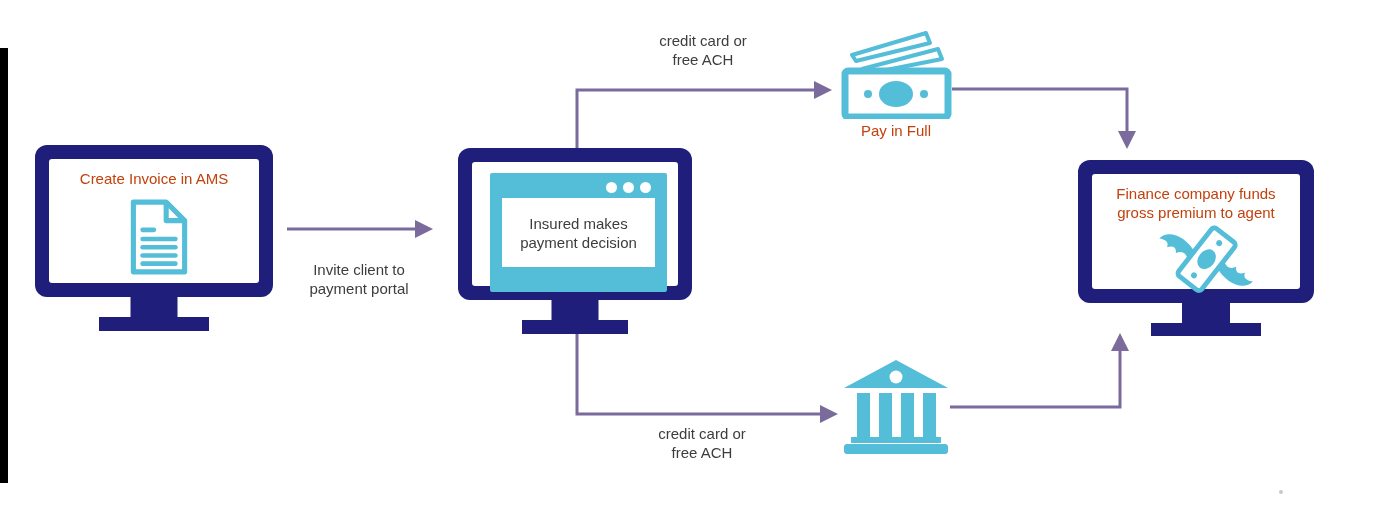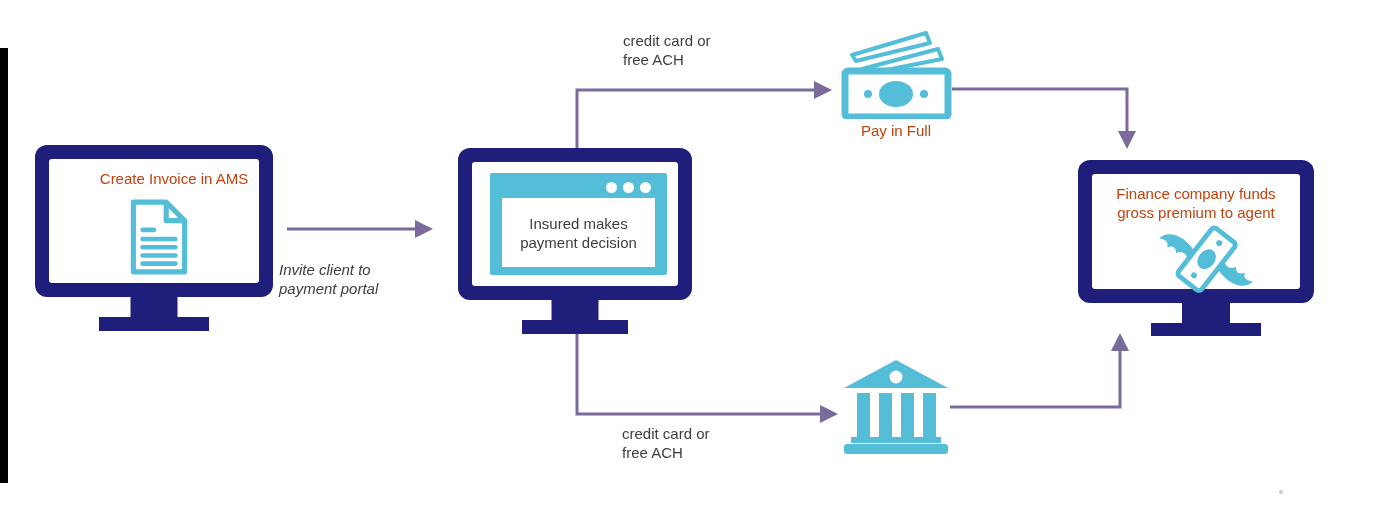--- a/index.html
+++ b/index.html
@@ -10,36 +10,36 @@
   .black-strip{position:absolute;left:0;top:48px;width:8px;height:435px;background:#000;}
   .connector-layer{position:absolute;left:0;top:0;width:1400px;height:505px;pointer-events:none;}
 
   .monitor{position:absolute;}
   .frame{position:absolute;left:0;top:0;background:#1f1f7b;border-radius:12px;}
   .screen{position:absolute;left:14px;top:14px;right:14px;bottom:14px;background:#fff;border-radius:3px;}
   .neck{position:absolute;left:50%;transform:translateX(-50%);width:47px;height:24px;background:#1f1f7b;}
   .base{position:absolute;left:50%;transform:translateX(-50%);height:14px;background:#1f1f7b;}
 
   .node-label{position:absolute;text-align:center;font-size:15px;line-height:19px;white-space:pre-line;color:#c2410c;}
-  .edge-label{position:absolute;text-align:left;font-size:15px;line-height:19px;white-space:pre-line;color:#3d3d3d;}
+  .edge-label{position:absolute;text-align:center;font-size:15px;line-height:19px;white-space:pre-line;color:#3d3d3d;}
 
   
   .monitor-left{left:35px;top:145px;width:238px;height:186px;}
   .monitor-left .frame{width:238px;height:152px;}
   .monitor-left .neck{top:150px;}
   .monitor-left .base{top:172px;width:110px;}
-  .monitor-left .node-label{left:0;top:24px;width:238px;padding-left:20px;}
+  .monitor-left .node-label{left:0;top:24px;width:238px;}
   .doc-icon{position:absolute;left:50%;top:52px;transform:translateX(-50%);margin-left:5px;}
 
   
   .monitor-mid{left:458px;top:148px;width:234px;height:186px;}
   .monitor-mid .frame{width:234px;height:152px;}
   .monitor-mid .neck{top:150px;}
   .monitor-mid .base{top:172px;width:106px;}
-  .browser{position:absolute;left:32px;top:25px;width:177px;height:102px;background:#54bdd8;border-radius:2px;}
+  .browser{position:absolute;left:32px;top:25px;width:177px;height:119px;background:#54bdd8;border-radius:2px;}
   .browser-dots{position:absolute;top:9px;right:16px;display:flex;gap:6px;}
   .browser-dot{width:11px;height:11px;border-radius:50%;background:#fff;}
   .browser-inner{position:absolute;left:12px;top:25px;width:153px;height:69px;background:#fff;
     display:flex;align-items:center;justify-content:center;text-align:center;
     font-size:15px;line-height:19px;white-space:pre-line;color:#3d3d3d;}
 
   
   .monitor-right{left:1078px;top:160px;width:256px;height:174px;}
   .monitor-right .frame{width:236px;height:143px;}
   .monitor-right .neck{top:141px;width:48px;}
@@ -88,21 +88,21 @@
         <line x1="14" y1="41" x2="46" y2="41"></line>
         <line x1="14" y1="49" x2="46" y2="49"></line>
         <line x1="14" y1="57" x2="46" y2="57"></line>
         <line x1="14" y1="65" x2="46" y2="65"></line>
       </g>
     </svg>
   <div class="neck"></div>
       <div class="base"></div>
     </div>
 
-  <div class="edge-label" style="left:279px;top:260px;width:160px;font-style:italic;">Invite client to
+  <div class="edge-label" style="left:279px;top:260px;width:160px;">Invite client to
 payment portal</div>
 
   <div class="monitor monitor-mid">
     <div class="frame">
       <div class="screen"></div>
     </div>
     <div class="browser">
       <div class="browser-dots">
         <div class="browser-dot"></div>
         <div class="browser-dot"></div>

